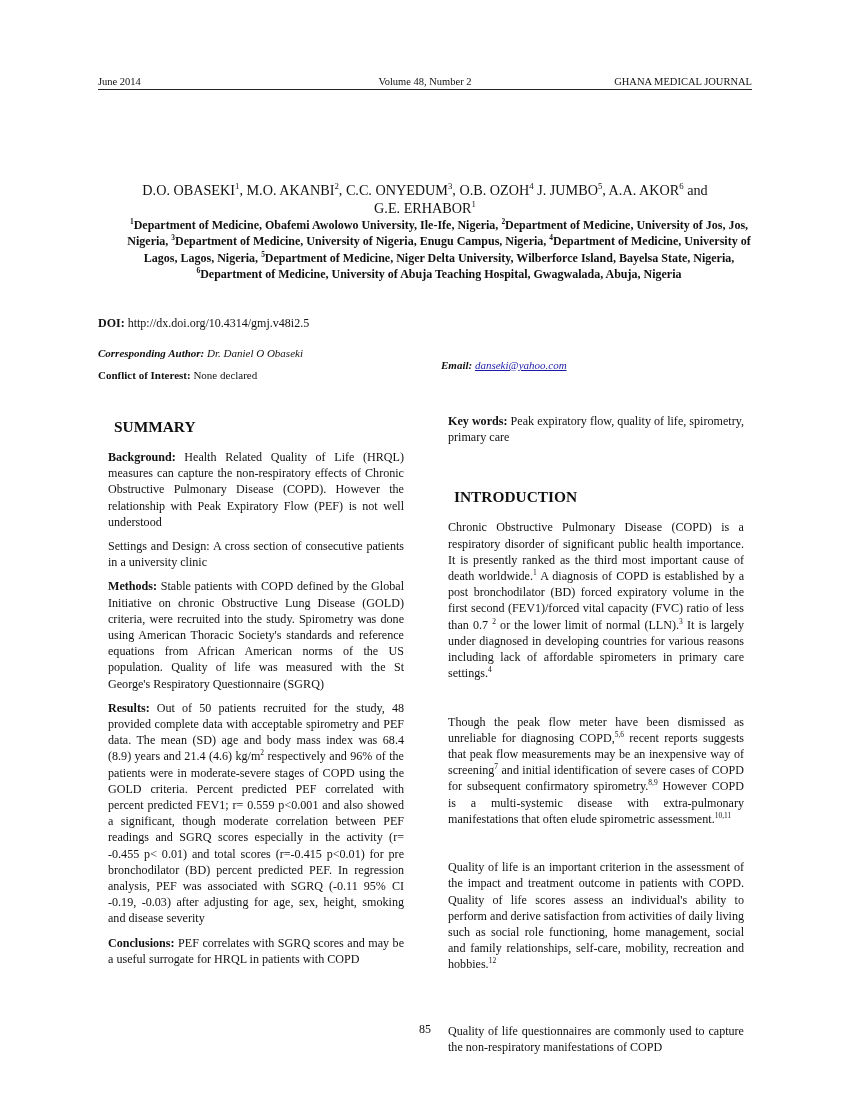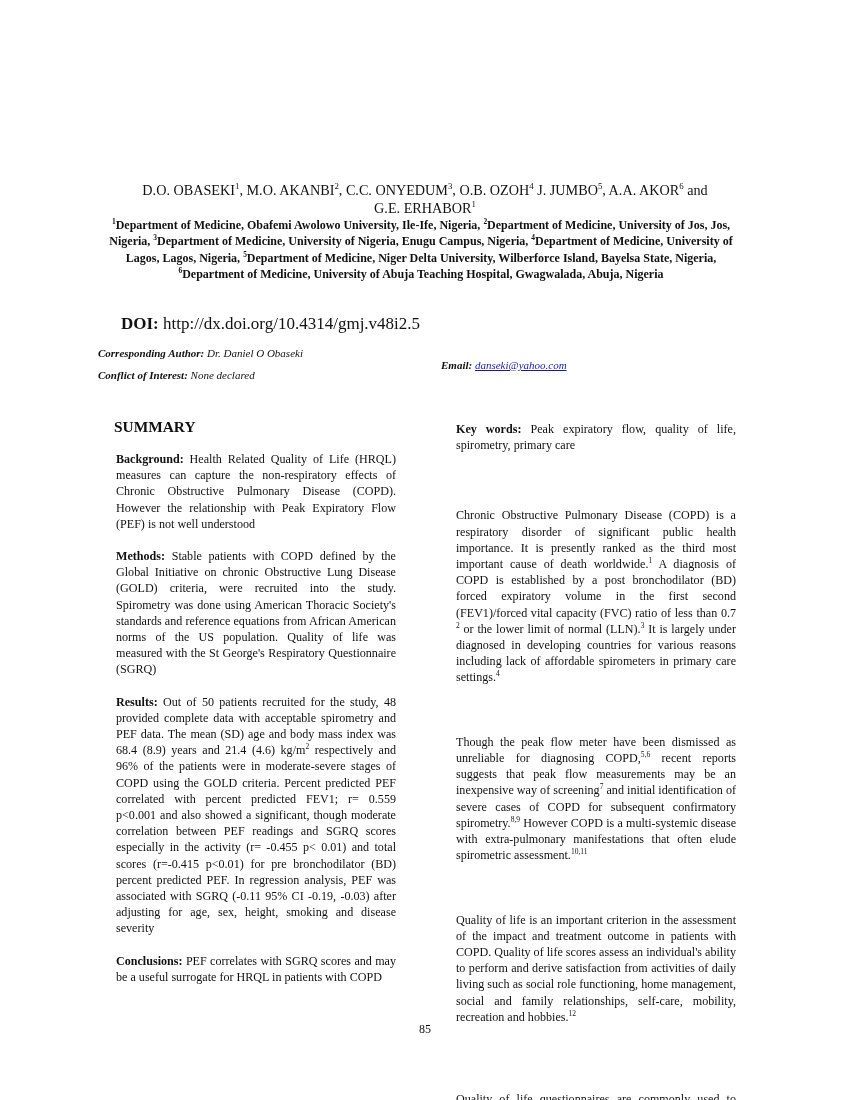--- a/index.html
+++ b/index.html
@@ -11,48 +11,53 @@
                   font-size:10.5px; line-height:13px; border-bottom:1px solid #222; }
   .running-head .rh-left { position:absolute; left:0; top:0; }
   .running-head .rh-center { position:absolute; left:0; right:0; top:0; text-align:center; }
   .running-head .rh-right { position:absolute; right:0; top:0; }
 
   .title { position:absolute; left:98px; top:100px; width:654px; text-align:center;
            font-weight:bold; font-size:18.6px; line-height:23px; }
 
   .authors { position:absolute; left:98px; top:181px; width:654px; text-align:center;
              font-weight:normal; font-size:14.2px; line-height:18px; }
-  .affils { position:absolute; left:94px; top:217px; width:654px; text-align:center;
+  .affils { position:absolute; left:112px; top:217px; width:654px; text-align:center;
             font-weight:bold; font-size:12px; line-height:16.3px; }
   sup { font-size:0.62em; line-height:0; vertical-align:super; }
 
-  .doi { position:absolute; left:98px; top:316px; font-size:17px; line-height:15px;margin-left:23px; }
+  .doi { position:absolute; left:98px; top:316px; font-size:12px; line-height:15px; }
   .doi b { font-weight:bold; }
   .corr { position:absolute; left:98px; top:346px; font-size:11px; line-height:14px; font-style:italic; }
   .email { position:absolute; left:441px; top:346px; font-size:11px; line-height:14px; font-style:italic;margin-top:12px; }
   .email a { color:#1a1aa8; text-decoration:underline; }
-  .coi { position:absolute; left:98px; top:368px; font-size:11px; line-height:14px; font-style:italic; }
+  .coi { position:absolute; left:98px; top:368px; font-size:11px; line-height:14px; }
 
   .col { position:absolute; width:312px; font-size:12.1px; line-height:16.2px; text-align:justify; }
   .col-left { left:100px; top:405px; }
   .col-right { left:440px; top:405px; }
   .col h2 { margin:14px; font-size:15.4px; line-height:16px; font-weight:bold; }
-  .col p { margin:16px; }
+  .col p { margin:8px; }
   .col .lbl { font-weight:bold; }
   .gap { height:16.2px; }
   .gap-lg { height:34px; }
   .gap-h2 { height:22px; }
 
   .page-num { position:absolute; left:0; width:850px; top:1022px; text-align:center; font-size:12px; }
 </style>
 </head>
 <body>
 
 <div class="page">
 
+  <div class="running-head">
+    <span class="rh-left">June 2014</span>
+    <span class="rh-center">Volume 48, Number 2</span>
+    <span class="rh-right">GHANA MEDICAL JOURNAL</span>
+  </div>
 
 
   <div class="authors">
     <span><span>D.O. OBASEKI</span><sup>1</sup><span>, </span></span><span><span>M.O. AKANBI</span><sup>2</sup><span>, </span></span><span><span>C.C. ONYEDUM</span><sup>3</sup><span>, </span></span><span><span>O.B. OZOH</span><sup>4</sup><span> </span></span><span><span>J. JUMBO</span><sup>5</sup><span>, </span></span><span><span>A.A. AKOR</span><sup>6</sup><span> and </span></span><br><span><span>G.E. ERHABOR</span><sup>1</sup></span>
   </div>
 
   <div class="affils">
     <span><sup>1</sup><span>Department of Medicine, Obafemi Awolowo University, Ile-Ife, Nigeria, </span></span><span><sup>2</sup><span>Department of Medicine, University of Jos, Jos, Nigeria,   </span></span><span><sup>3</sup><span>Department of Medicine, University of Nigeria, Enugu Campus, Nigeria, </span></span><span><sup>4</sup><span>Department of Medicine, University of Lagos, Lagos, Nigeria, </span></span><span><sup>5</sup><span>Department of Medicine, Niger Delta University, Wilberforce Island, Bayelsa State, Nigeria, </span></span><span><sup>6</sup><span>Department of Medicine, University of Abuja Teaching Hospital, Gwagwalada, Abuja, Nigeria</span></span>
   </div>
 
@@ -68,28 +73,30 @@
     <b>Email:</b> <a>danseki@yahoo.com</a>
   </div>
 
   <div class="coi">
     <b>Conflict of Interest:</b> <span>None declared</span>
   </div>
 
   <div class="col col-left">
     <h2>SUMMARY</h2>
     <p><span class="lbl">Background:</span> <span>Health Related Quality of Life (HRQL) measures can capture the non-respiratory effects of Chronic Obstructive Pulmonary Disease (COPD). However the relationship with Peak Expiratory Flow (PEF) is not well understood</span></p>
+    <p>Settings and Design: A cross section of consecutive patients in a university clinic</p>
     <p><span class="lbl">Methods:</span> <span>Stable patients with COPD defined by the Global Initiative on chronic Obstructive Lung Disease (GOLD) criteria, were recruited into the study. Spirometry was done using American Thoracic Society's standards and reference equations from African American norms of the US population. Quality of life was measured with the St George's Respiratory Questionnaire (SGRQ)</span></p>
     <p><span class="lbl">Results:</span> <span>Out of 50 patients recruited for the study, 48 provided complete data with acceptable spirometry and PEF data. The mean (SD) age and body mass index was 68.4 (8.9) years and 21.4 (4.6) kg/m</span><sup>2</sup><span> respectively and 96% of the patients were in moderate-severe stages of COPD using the GOLD criteria. Percent predicted PEF correlated with percent predicted FEV1; r= 0.559 p&lt;0.001 and also showed a significant, though moderate correlation between PEF readings and SGRQ scores especially in the activity (r= -0.455 p&lt; 0.01) and total scores (r=-0.415 p&lt;0.01) for pre bronchodilator (BD) percent predicted PEF. In regression analysis, PEF was associated with SGRQ (-0.11 95% CI -0.19, -0.03) after adjusting for age, sex, height, smoking and disease severity</span></p>
     <p><span class="lbl">Conclusions:</span> <span>PEF correlates with SGRQ scores and may be a useful surrogate for HRQL in patients with COPD</span></p>
   </div>
 
   <div class="col col-right">
     <p><span class="lbl">Key words:</span> <span>Peak expiratory flow, quality of life, spirometry, primary care</span></p>
     <div class="gap-h2"></div>
+    <h2>INTRODUCTION</h2>
     <p><span>Chronic Obstructive Pulmonary Disease (COPD) is a respiratory disorder of significant public health importance. It is presently ranked as the third most important cause of death worldwide.</span><sup>1</sup><span> A diagnosis of COPD is established by a post bronchodilator (BD) forced expiratory volume in the first second (FEV1)/forced vital capacity (FVC) ratio of less than 0.7 </span><sup>2</sup><span> or the lower limit of normal (LLN).</span><sup>3</sup><span> It is largely under diagnosed in developing countries for various reasons including lack of affordable spirometers in primary care settings.</span><sup>4</sup></p>
     <div class="gap"></div>
     <p><span>Though the peak flow meter have been dismissed as unreliable for diagnosing COPD,</span><sup>5,6</sup><span> recent reports suggests that peak flow measurements may be an inexpensive way of screening</span><sup>7</sup><span> and initial identification of severe cases of COPD for subsequent confirmatory spirometry.</span><sup>8,9</sup><span>  However COPD is a multi-systemic disease with extra-pulmonary manifestations that often elude spirometric assessment.</span><sup>10,11</sup></p>
     <div class="gap"></div>
     <p><span>Quality of life is an important criterion in the assessment of the impact and treatment outcome in patients with COPD. Quality of life scores assess an individual's ability to perform and derive satisfaction from activities of daily living such as social role functioning, home management, social and family relationships, self-care, mobility, recreation and hobbies.</span><sup>12</sup></p>
     <div class="gap-lg"></div>
     <p>Quality of life questionnaires are commonly used to capture the non-respiratory manifestations of COPD</p>
   </div>
 
   <div class="page-num">85</div>

